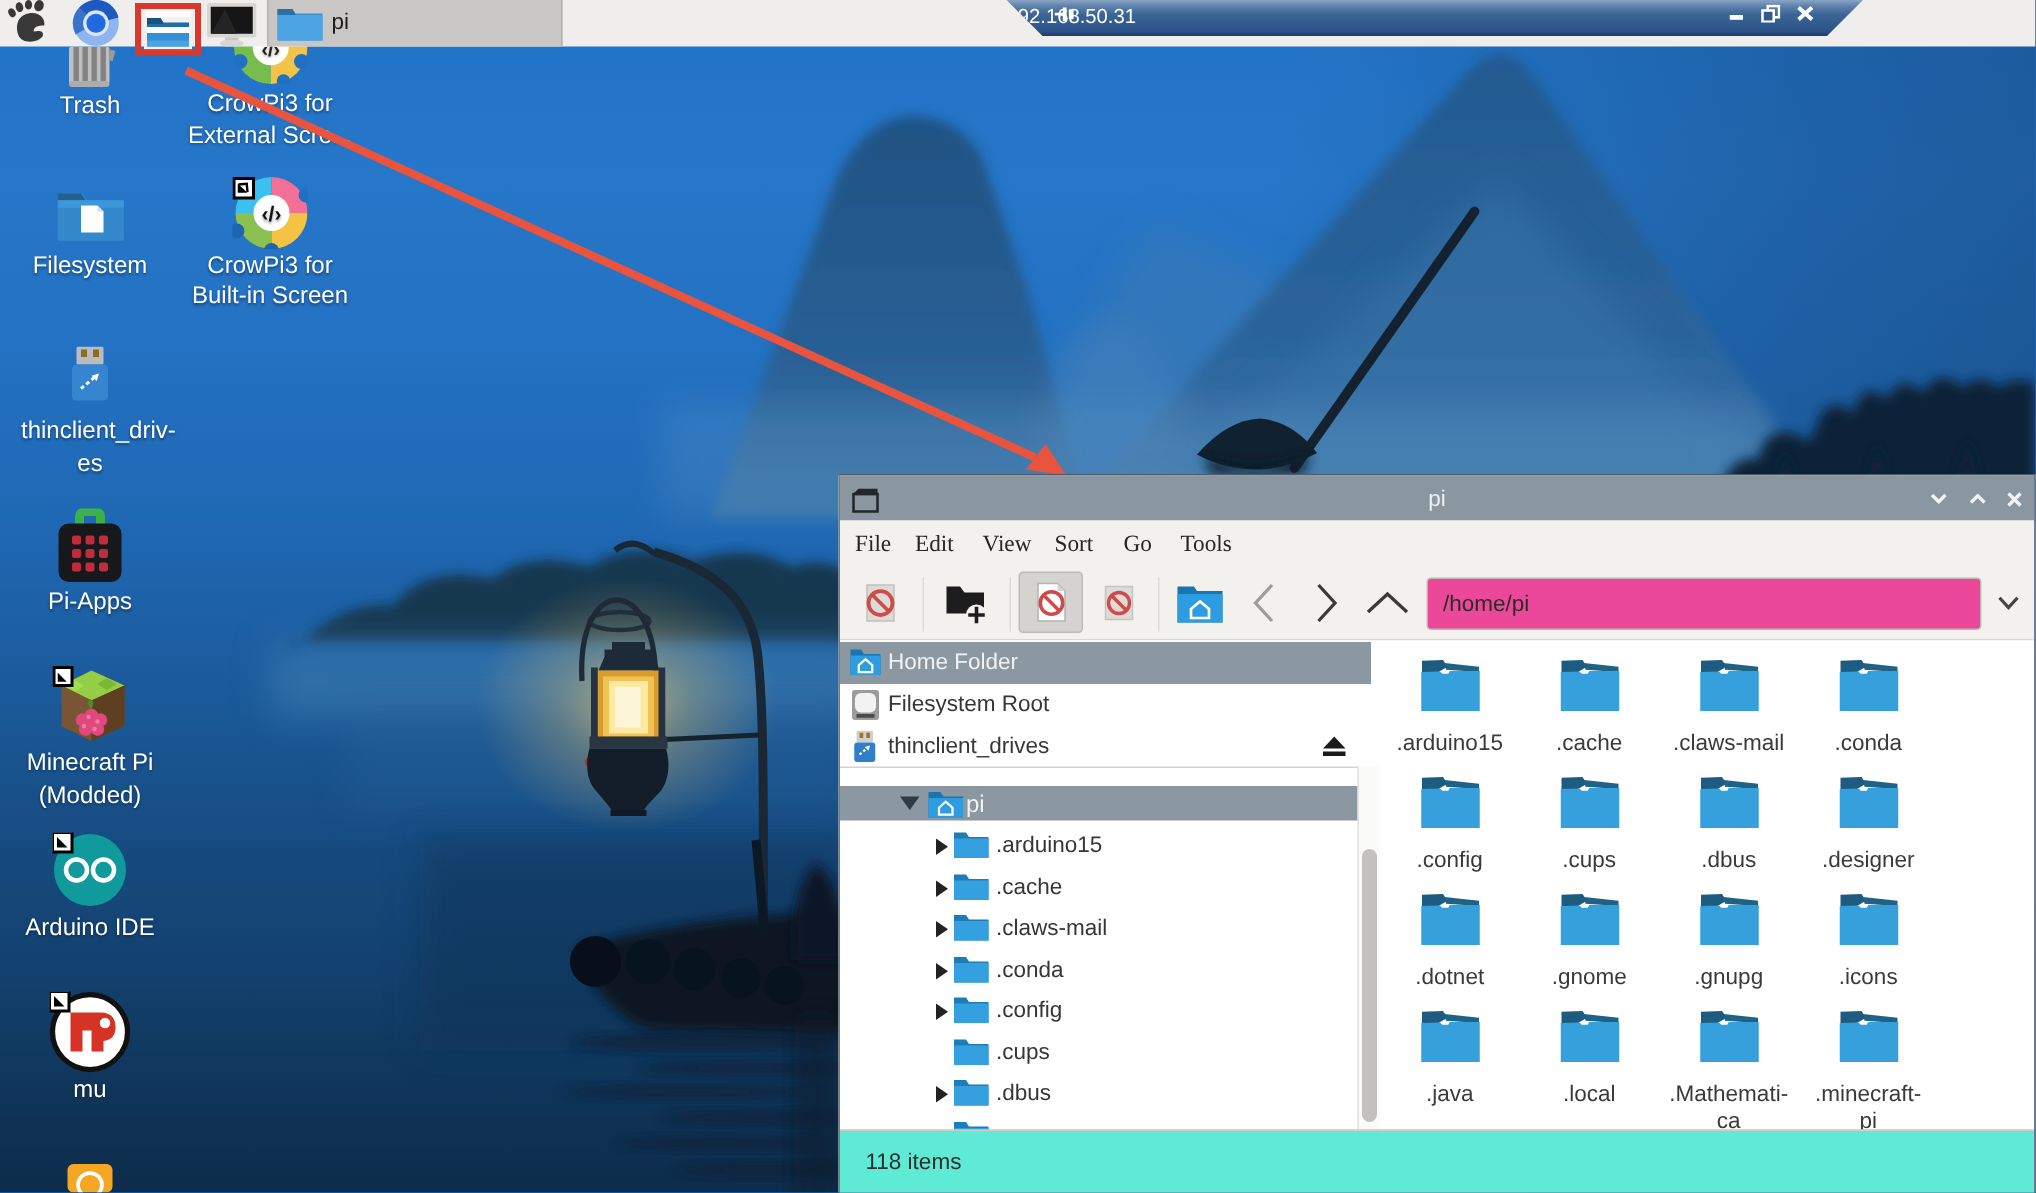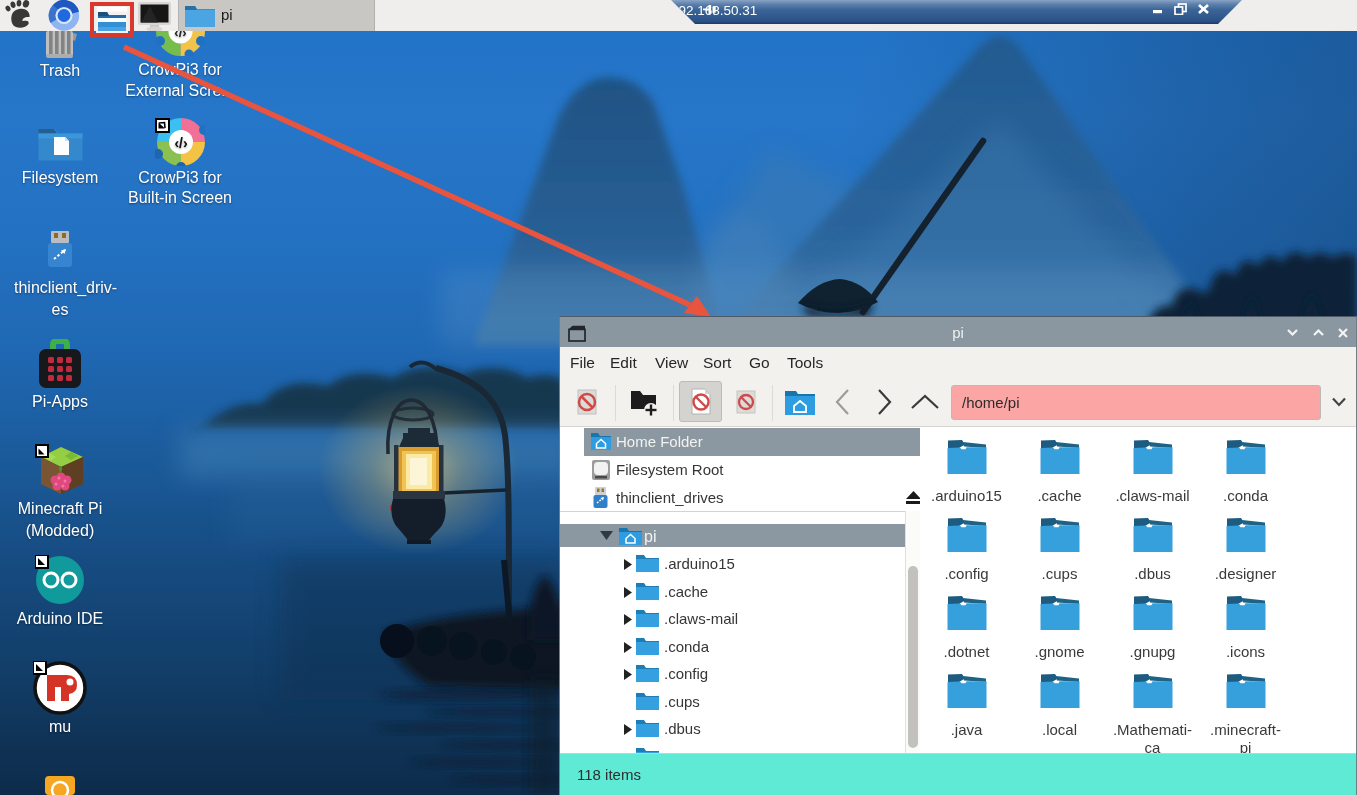--- a/index.html
+++ b/index.html
@@ -24,27 +24,27 @@
      clip-path:polygon(0 0, 571px 0, 547px 24px, 24px 24px); color:#fff; }
   #vnc .ip { position:absolute; left:0; right:0; top:3px; font-size:13.5px; color:#fff; }
   
   .dicon { position:absolute; text-align:center; color:#fff; font-size:16px; text-shadow:0 1px 2px rgba(0,0,0,0.45); z-index:2; }
   .dicon .lbl { margin-top:2px; line-height:21px; }
   
   #win { z-index:10; left:559px; top:316px; width:798px; height:479px; background:#f2f1ee; border:1px solid #707d86; border-top:1px solid #4e5a66; border-bottom:none; }
   #titlebar { left:0; top:0; width:796px; height:30px; background:#8b97a0; }
   #titlebar .t { position:absolute; left:0; right:0; top:7px; text-align:center; color:#edf0f1; font-size:15px; }
   #menubar { left:0; top:30px; width:796px; height:33px; background:#f2f1ee; }
-  .mi { position:absolute; top:7px; font-size:15.5px; color:#262626; }
+  .mi { position:absolute; top:7px; font-size:15.5px; color:#262626;font-family:Liberation Serif, serif; }
   #toolbar { left:0; top:63px; width:796px; height:47px; background:#f2f1ee; border-bottom:1px solid #d8d6d2; }
   .tsep { position:absolute; top:5px; height:36px; width:1px; background:#dddbd7; }
-  #pathbox { position:absolute; left:391px; top:5px; width:370px; height:35px; background:#fca5a5; border:1px solid #bcbab6; border-radius:3px; font-size:15px; color:#2b2b2b; line-height:33px; padding-left:10px; }
+  #pathbox { position:absolute; left:391px; top:5px; width:370px; height:35px; background:#ec4899; border:1px solid #bcbab6; border-radius:3px; font-size:15px; color:#2b2b2b; line-height:33px; padding-left:10px; }
   #content { left:0; top:110px; width:796px; height:326px; background:#fff; }
   #sidebar { position:absolute; left:0; top:0; width:361px; height:327px; background:#fff; border-right:1px solid #cfcdc9; }
-  .srow { position:absolute; left:0; width:354px; height:28px; font-size:15px; color:#363636;margin-left:24px; }
+  .srow { position:absolute; left:0; width:354px; height:28px; font-size:15px; color:#363636; }
   .srow .txt { position:absolute; left:32px; top:5px; }
   .sel { background:#8b98a1; color:#f2f2f2; }
   #treesel { position:absolute; left:0; top:97px; width:346px; height:23px; background:#8b98a1; }
   .trow { position:absolute; left:0; width:346px; height:28px; font-size:15px; color:#363636; }
   .trow .txt { position:absolute; left:104px; top:5px; }
   #sscroll { position:absolute; right:0px; top:84px; width:15px; height:243px; background:#fbfbfa; border-left:1px solid #e2e0dd; }
   #sthumb { position:absolute; right:2px; top:139px; width:10px; height:182px; background:#c3c1bd; border-radius:5px; }
   #files { position:absolute; left:360px; top:0; width:434px; height:327px; background:#fff; overflow:hidden; }
   .fcell { position:absolute; width:93px; text-align:center; font-size:15px; color:#3a3a3a; }
   .fcell svg { display:block; margin:0 auto; }

